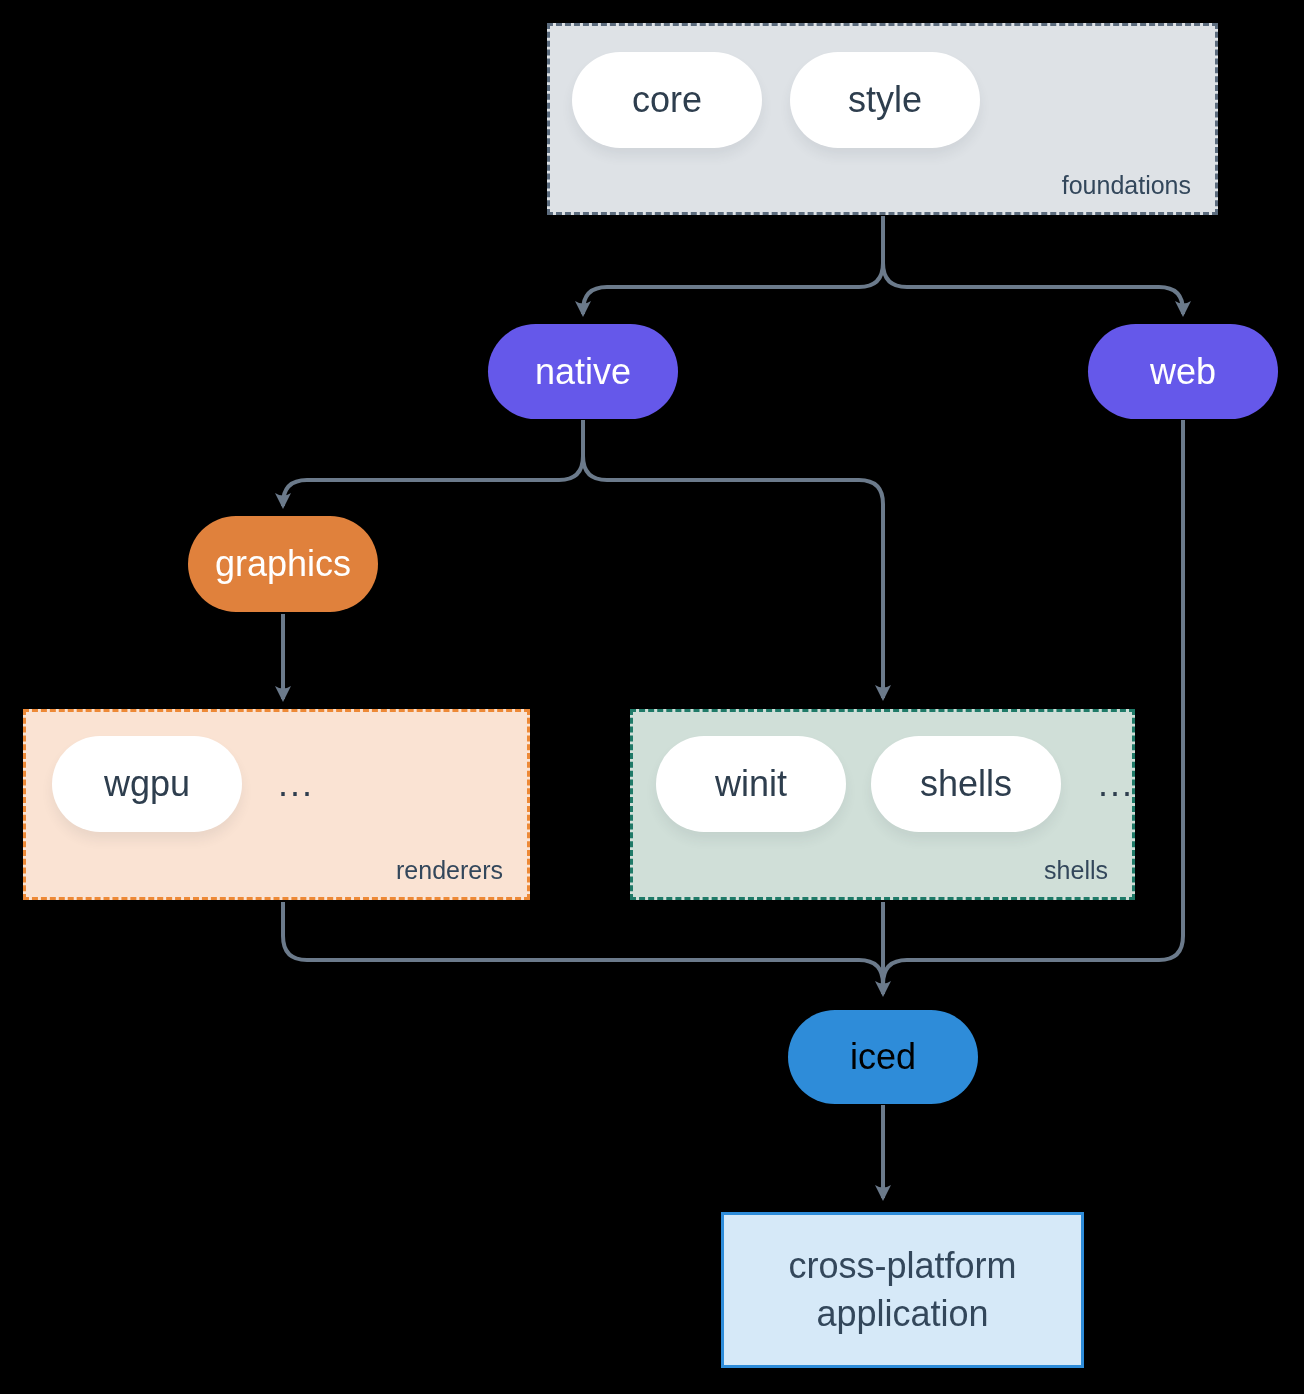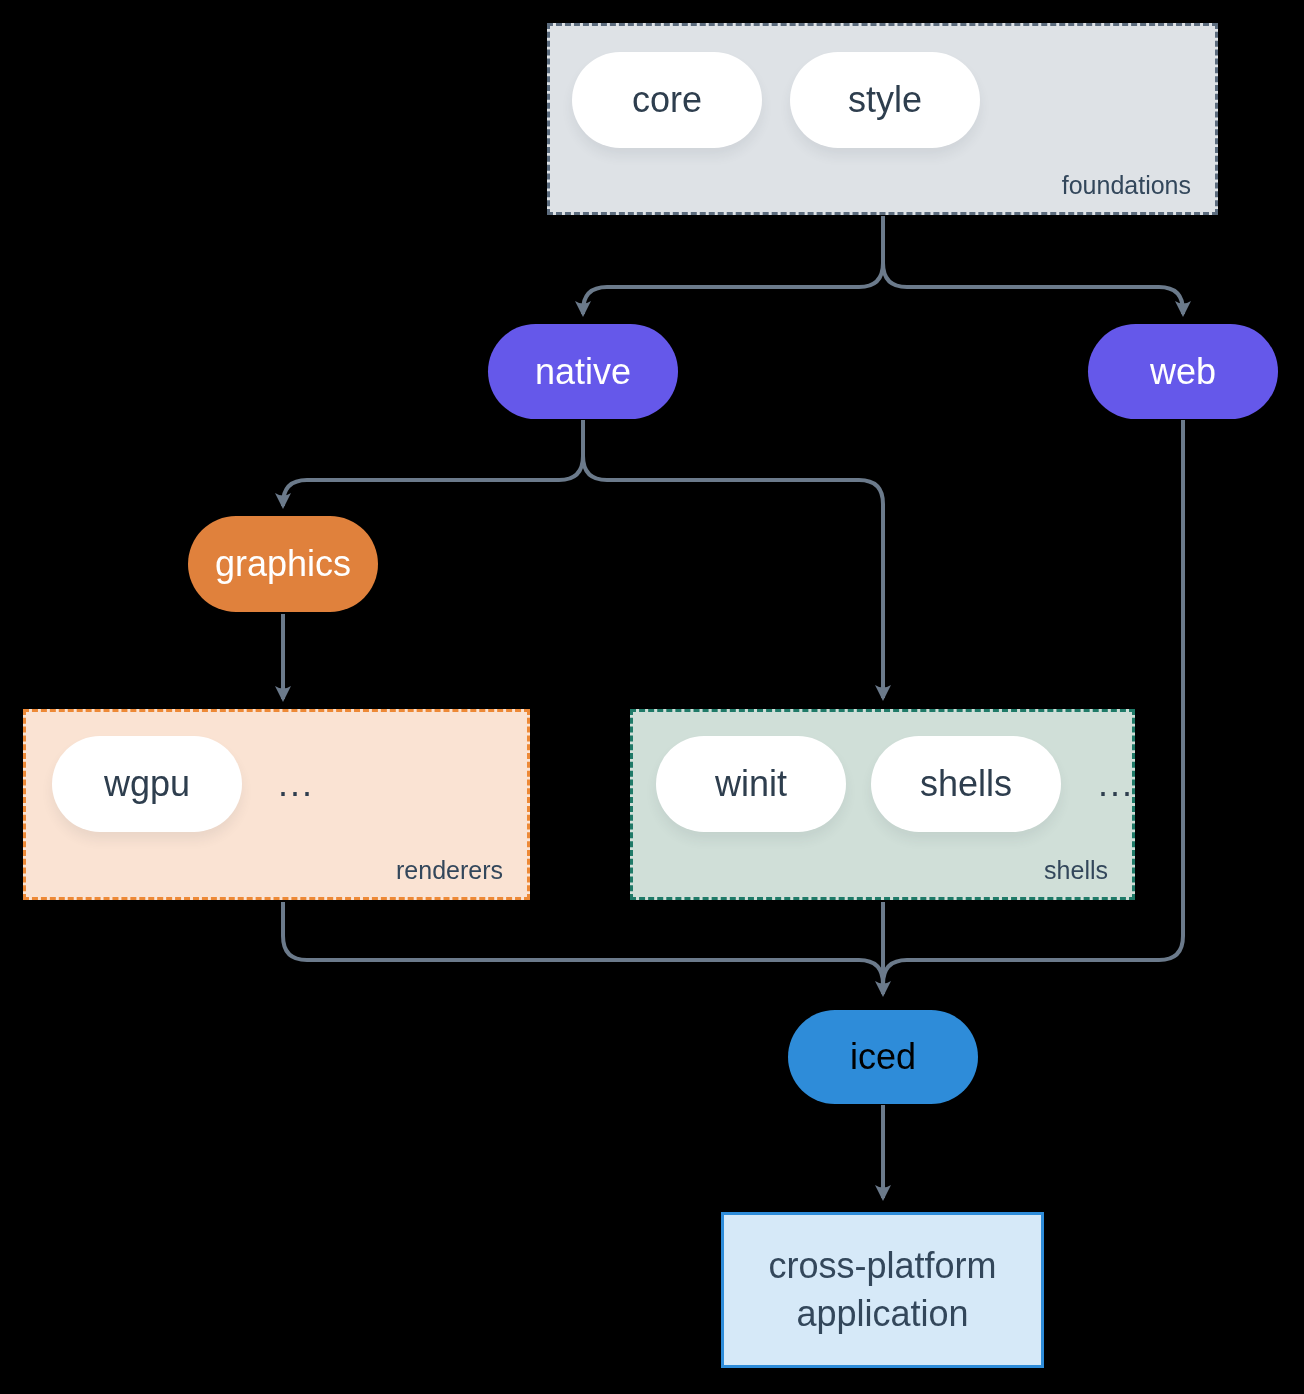--- a/index.html
+++ b/index.html
@@ -54,21 +54,21 @@
   .node-web     { left: 1088px; top: 324px; height: 95px; background: var(--purple, #6558EA); color: #fff; }
   .node-graphics{ left: 188px;  top: 516px; height: 96px; background: var(--orange, #E0813C); color: #fff; }
   .node-iced    { left: 788px;  top: 1010px; height: 94px; background: var(--blue, #2E8CD9); color: #000000; }
 
   .ellipsis {
     align-self: flex-start; height: 96px; display: flex; align-items: center;
     margin-left: 12px; font-size: 36px; color: var(--node-text, #2E3E4E); letter-spacing: 2px;
   }
 
   .appbox {
-    position: absolute; left: 721px; top: 1212px; width: 323px; height: 156px;
+    position: absolute; left: 721px; top: 1212px; width: 363px; height: 156px;
     box-sizing: border-box;
     background: var(--app-fill, #D6E9F8);
     border: 3px solid var(--app-border, #2E8CD9);
     display: flex; align-items: center; text-align: center;
     font-size: 36px; line-height: 1.32; color: var(--label-text, #33475B);
     padding: 0 28px;
   }
 </style>
 </head>
 <body>

